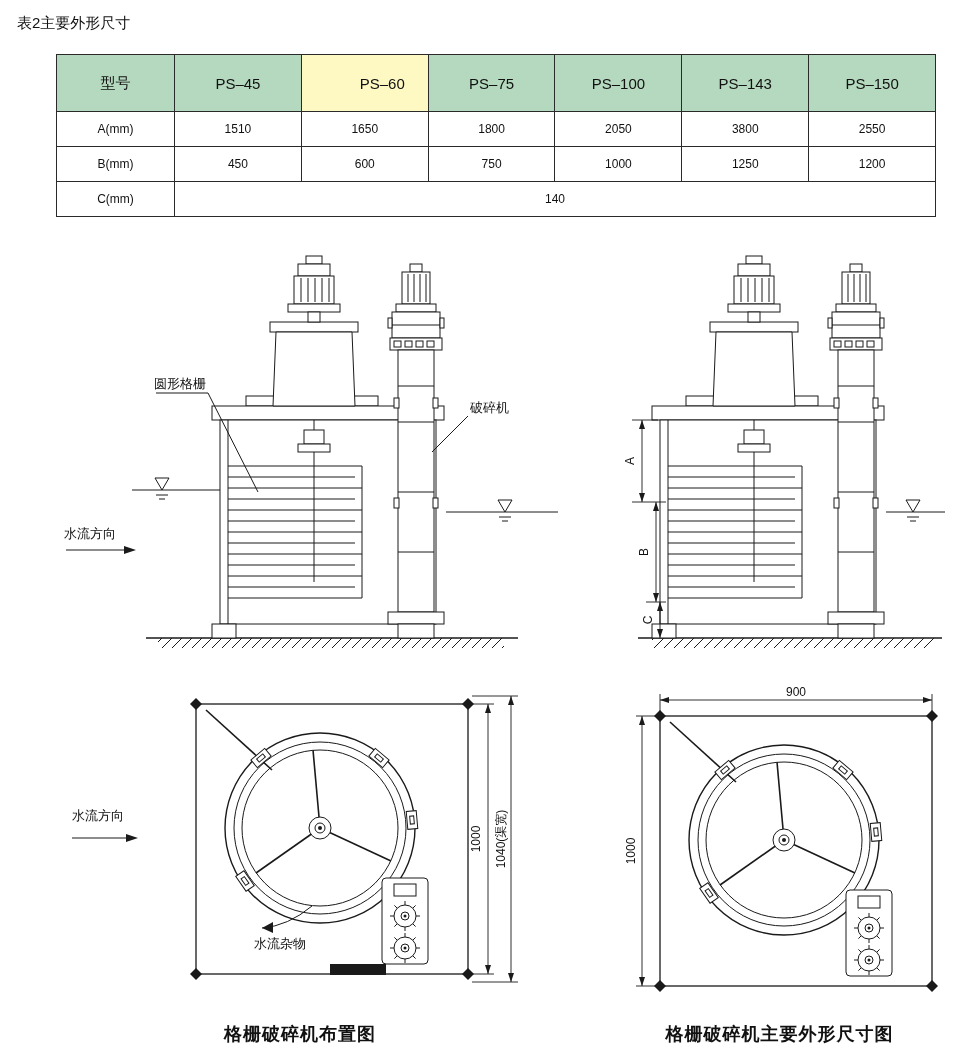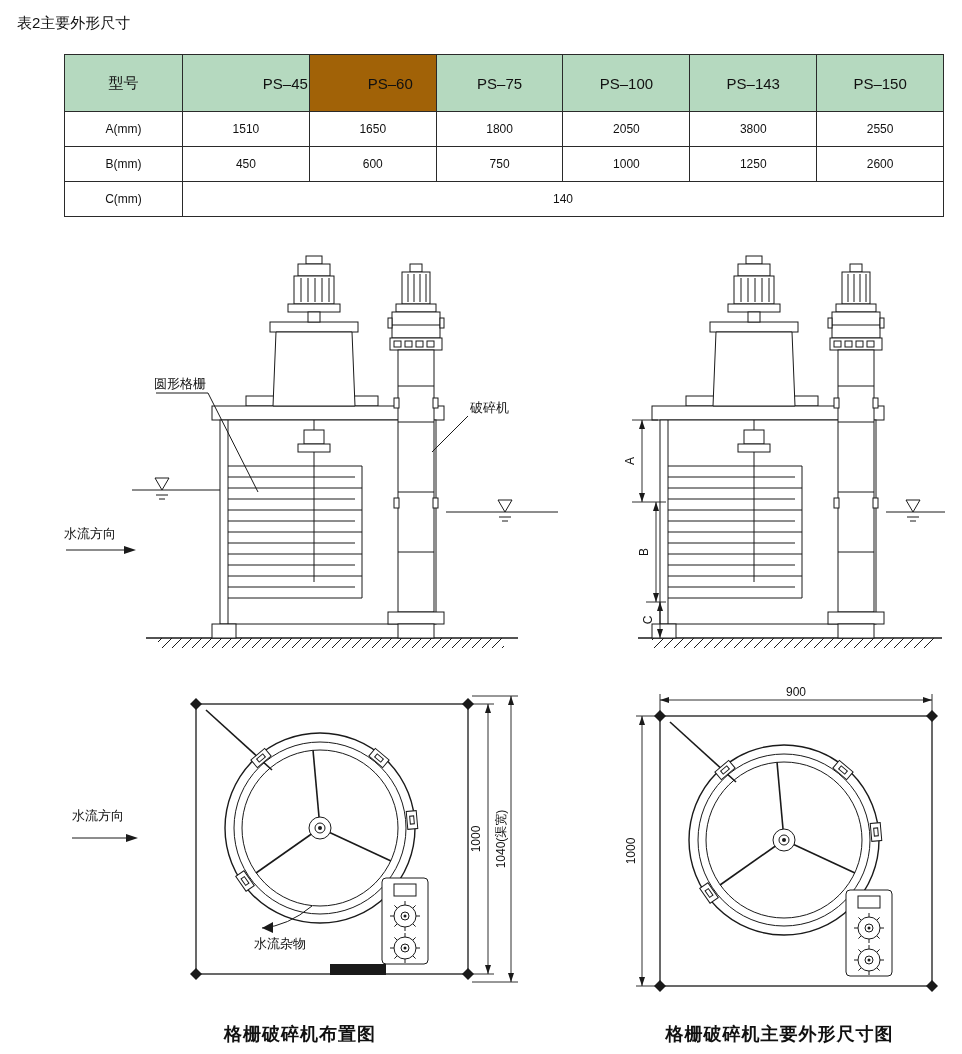--- a/index.html
+++ b/index.html
@@ -3,21 +3,21 @@
 <meta charset="utf-8">
 <style>
   html,body { margin:0; padding:0; background:#fff; }
   .page {
     position:relative; width:962px; height:1054px; background:#fff;
     font-family:"Liberation Sans", sans-serif; color:#111; overflow:hidden;
   }
   .doc-title { position:absolute; left:17px; top:14px; font-size:15px; color:#111; }
   .spec-table {
     position:absolute; left:56px; top:54px; width:880px;
-    border-collapse:collapse; table-layout:fixed;margin-left:8px;
+    border-collapse:collapse; table-layout:fixed;
   }
   .spec-table th, .spec-table td {
     border:1px solid #2a2a2a; text-align:center; vertical-align:middle;
     font-family:"Liberation Sans", sans-serif; color:#111;
   }
   .spec-table th { height:54px; font-size:15px; font-weight:400; }
   .spec-table td { height:32px; font-size:12px; }
   svg.drawing { position:absolute; }
   .lbl { font:13px "Liberation Sans", sans-serif; fill:#111; }
   .dimtxt { font:12px "Liberation Sans", sans-serif; fill:#111; }
@@ -161,22 +161,22 @@
         <col>
         <col>
         <col>
         <col>
         <col>
         <col>
       </colgroup>
     <tbody>
         <tr>
       <th style="background-color: rgb(181, 217, 191);">型号</th>
-      <th style="background-color: rgb(181, 217, 191); text-align: right;">PS–45</th>
-      <th style="background-color: #a16207; padding-left: 36px;">PS–60</th>
+      <th style="background-color: rgb(181, 217, 191);">PS–45</th>
+      <th style="background-color: #fef9c3; padding-left: 36px;">PS–60</th>
       <th style="background-color: rgb(181, 217, 191); text-align: center;">PS–75</th>
       <th style="background-color: rgb(181, 217, 191);">PS–100</th>
       <th style="background-color: rgb(181, 217, 191);">PS–143</th>
       <th style="background-color: rgb(181, 217, 191);">PS–150</th>
     </tr>
     <tr>
       <td>A(mm)</td>
       <td>1510</td>
       <td>1650</td>
       <td>1800</td>
@@ -184,21 +184,21 @@
       <td>3800</td>
       <td>2550</td>
     </tr>
     <tr>
       <td>B(mm)</td>
       <td>450</td>
       <td>600</td>
       <td>750</td>
       <td>1000</td>
       <td>1250</td>
-      <td>2600</td>
+      <td>1200</td>
     </tr>
     <tr>
       <td>C(mm)</td>
       <td colspan="6">140</td>
     </tr>
   </tbody>
     </table>
 
   <svg class="drawing" style="left:50px; top:250px;" width="515" height="420" viewBox="0 0 515 420">
     <g stroke="#1a1a1a" fill="none" stroke-width="1">

